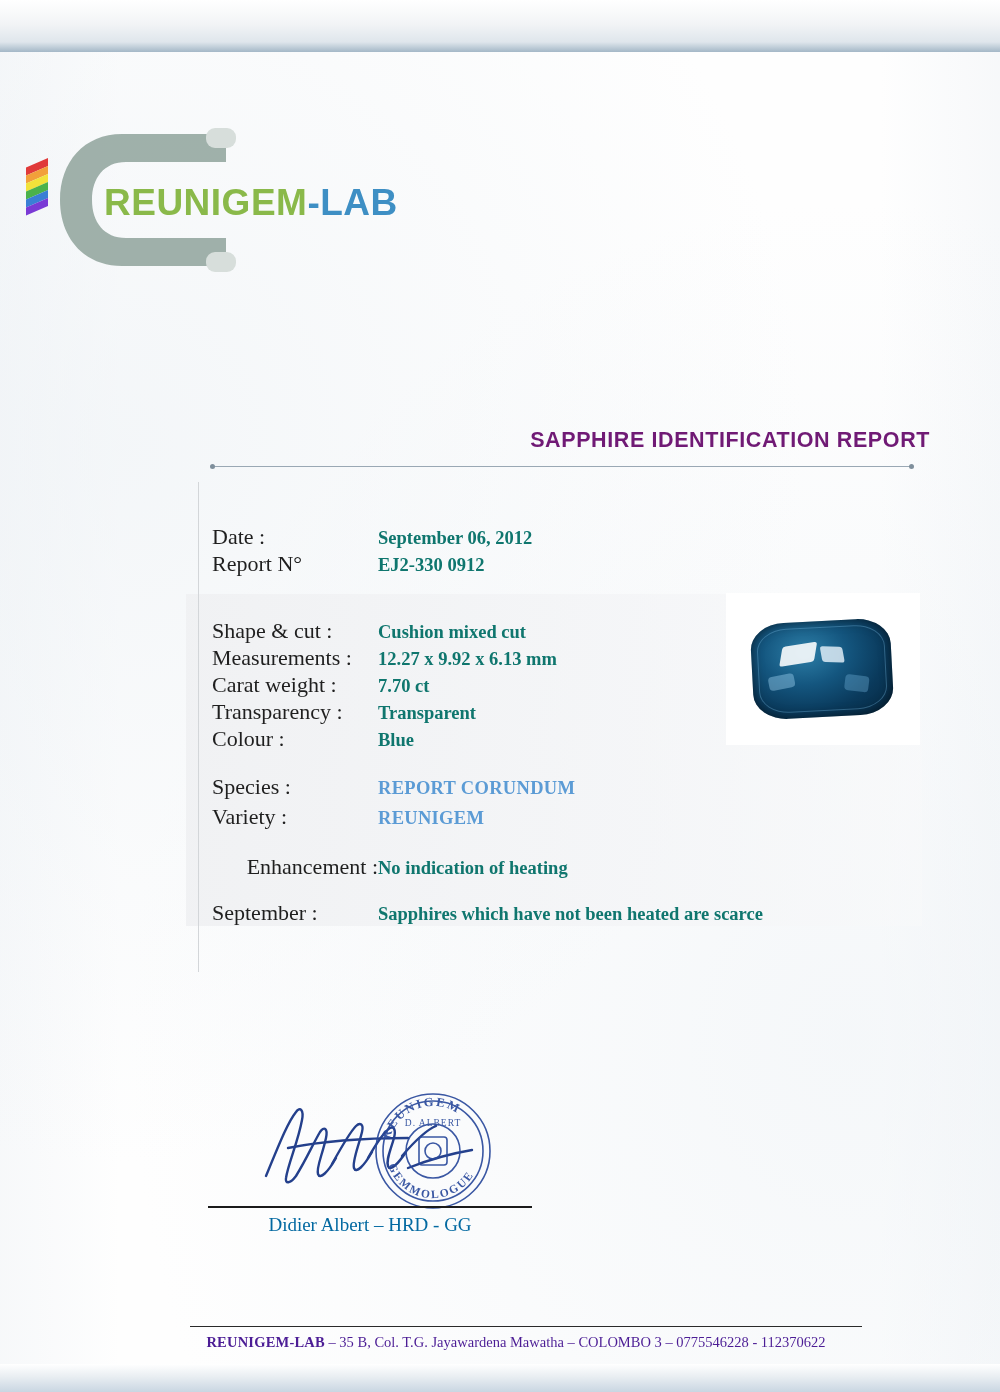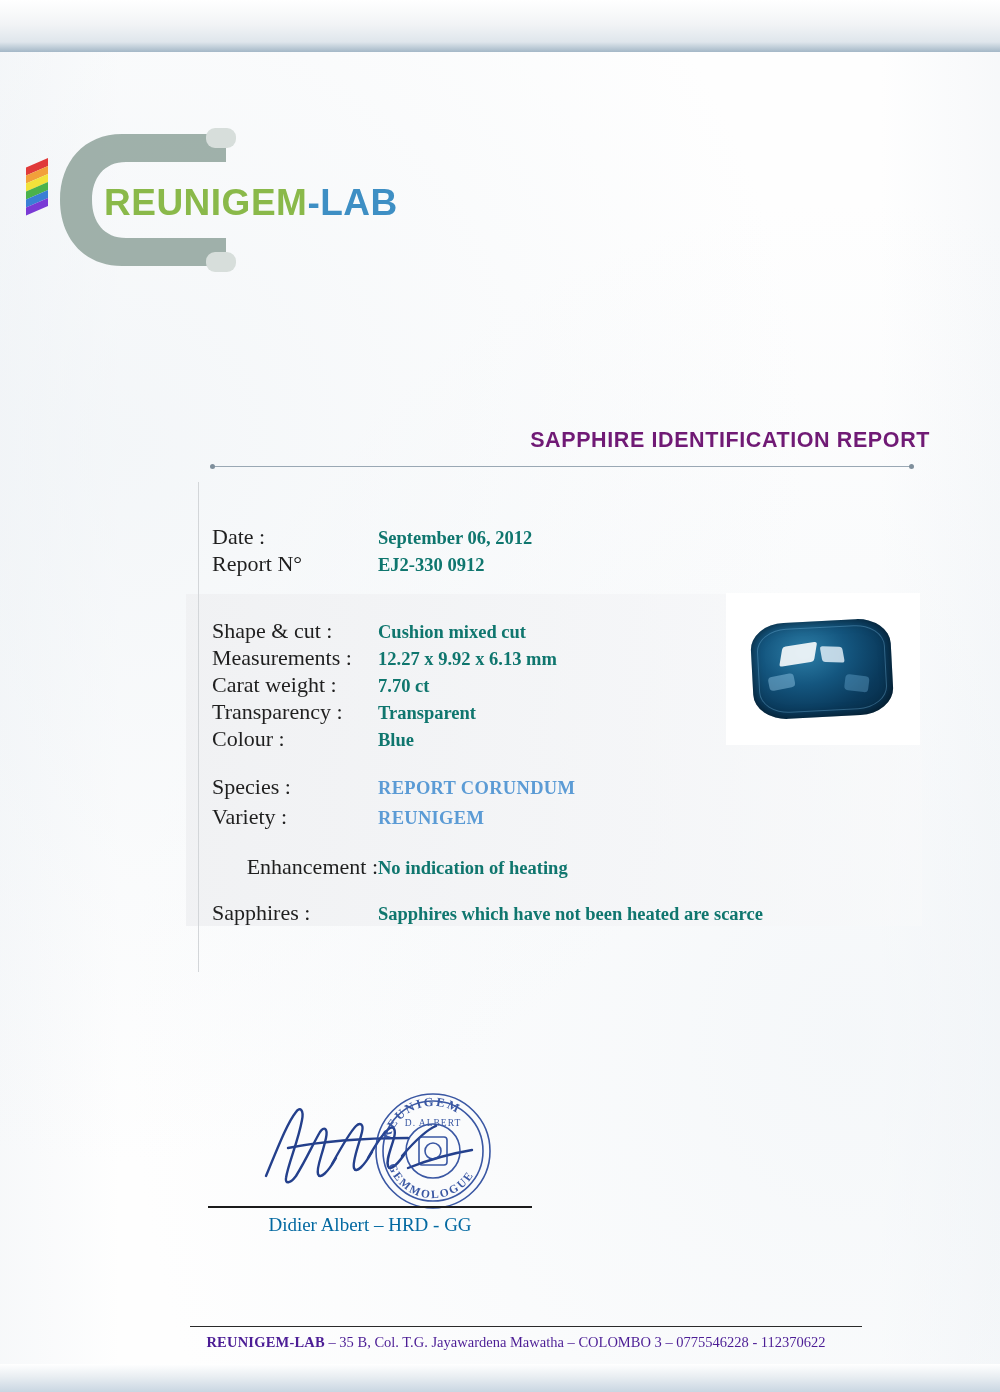--- a/index.html
+++ b/index.html
@@ -386,21 +386,21 @@
 
     <div class="group-enh">
       <div class="row">
         <div class="label">Enhancement :</div>
         <div class="value">No indication of heating</div>
       </div>
     </div>
 
     <div class="group-comments">
       <div class="row">
-        <div class="label">Sapphires :</div>
+        <div class="label">September :</div>
         <div class="value">Sapphires which have not been heated are scarce</div>
       </div>
     </div>
   </div>
 
   <div class="gem-photo">
     <div class="gem">
       <div class="rim"></div>
       <div class="facet-a"></div>
       <div class="facet-b"></div>

